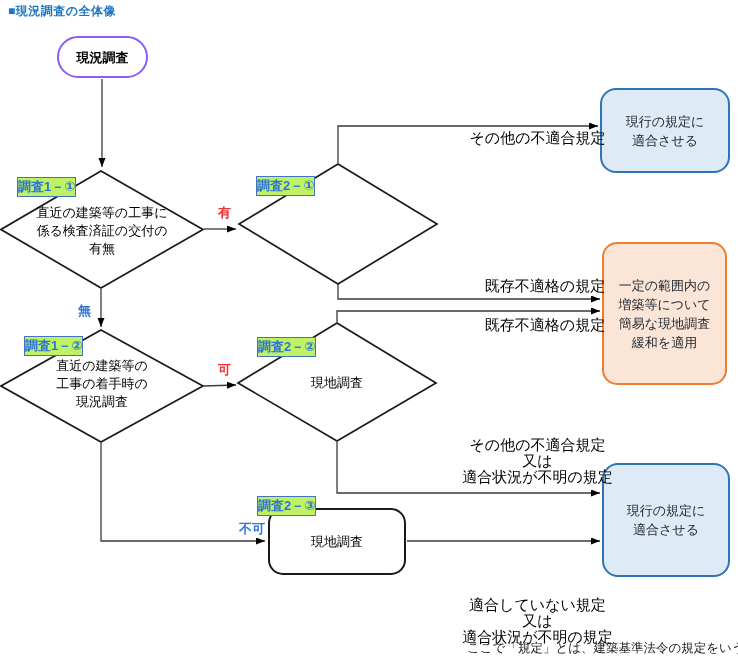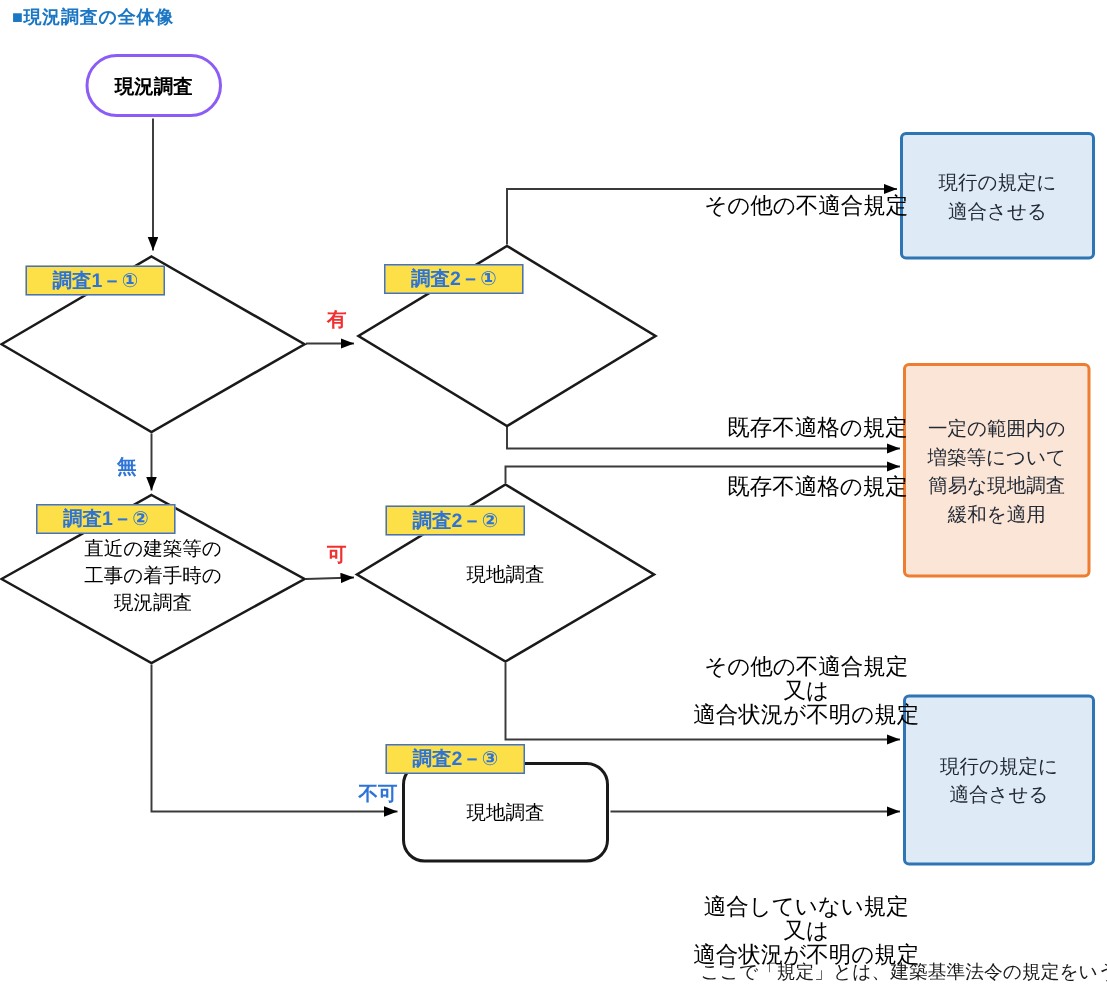--- a/index.html
+++ b/index.html
@@ -24,31 +24,31 @@
   }
   .start-node{
     left:57px;top:36px;width:91px;height:42px;border:2px solid #8b5cf6;
     border-radius:21px;background:#fff;color:#000;font-weight:bold;
   }
   .proc-box{
     left:268px;top:508px;width:138px;height:67px;border:2px solid #1a1a1a;
     border-radius:15px;background:#fff;color:#000;
   }
   .node-blue{
-    background:#deeaf6;border:2px solid #2e75b6;border-radius:4px;color:#222a35;
+    background:#deeaf6;border:2px solid #2e75b6;border-radius:16px;color:#222a35;
   }
   .node-orange{
-    background:#fbe5d6;border:2px solid #ed7d31;border-radius:4px;color:#222a35;
+    background:#fbe5d6;border:2px solid #ed7d31;border-radius:15px;color:#222a35;
   }
   .outcome-top{left:600px;top:88px;width:130px;height:85px;}
   .outcome-mid{left:602px;top:242px;width:125px;height:143px;}
   .outcome-bottom{left:602px;top:463px;width:128px;height:114px;}
   .badge{
     position:absolute;z-index:3;font-size:13px;font-weight:bold;color:#2e74d6;
-    background:#fde047;border:1px solid #4472c4;padding:0 17px;line-height:18px;
+    background:#bef264;border:1px solid #4472c4;padding:0 0;line-height:18px;
     white-space:nowrap;
   }
   .branch{
     position:absolute;z-index:3;font-size:13px;font-weight:bold;white-space:nowrap;
   }
   .branch-red{color:#f03030;}
   .branch-blue{color:#2e74d6;}
   .edge-label{
     position:absolute;z-index:2;font-size:15px;line-height:16px;color:#000;
     text-align:center;white-space:nowrap;
@@ -88,20 +88,25 @@
       <polygon points="337,323 436,383 337,441 238,383"></polygon>
     </g>
   </svg>
 
   <div class="abs page-title">■現況調査の全体像</div>
 
   <div class="node start-node">
     <div>現況調査</div>
   </div>
 
+  <div class="txt" style="left:22px;top:204px;width:160px;">
+    <div>直近の建築等の工事に</div>
+    <div>係る検査済証の交付の</div>
+    <div>有無</div>
+  </div>
   <div class="badge" style="left:17px;top:177px;">調査1－①</div>
 
   <div class="badge" style="left:256px;top:176px;">調査2－①</div>
 
   <div class="txt" style="left:32px;top:357px;width:140px;">
     <div>直近の建築等の</div>
     <div>工事の着手時の</div>
     <div>現況調査</div>
   </div>
   <div class="badge" style="left:24px;top:336px;">調査1－②</div>

